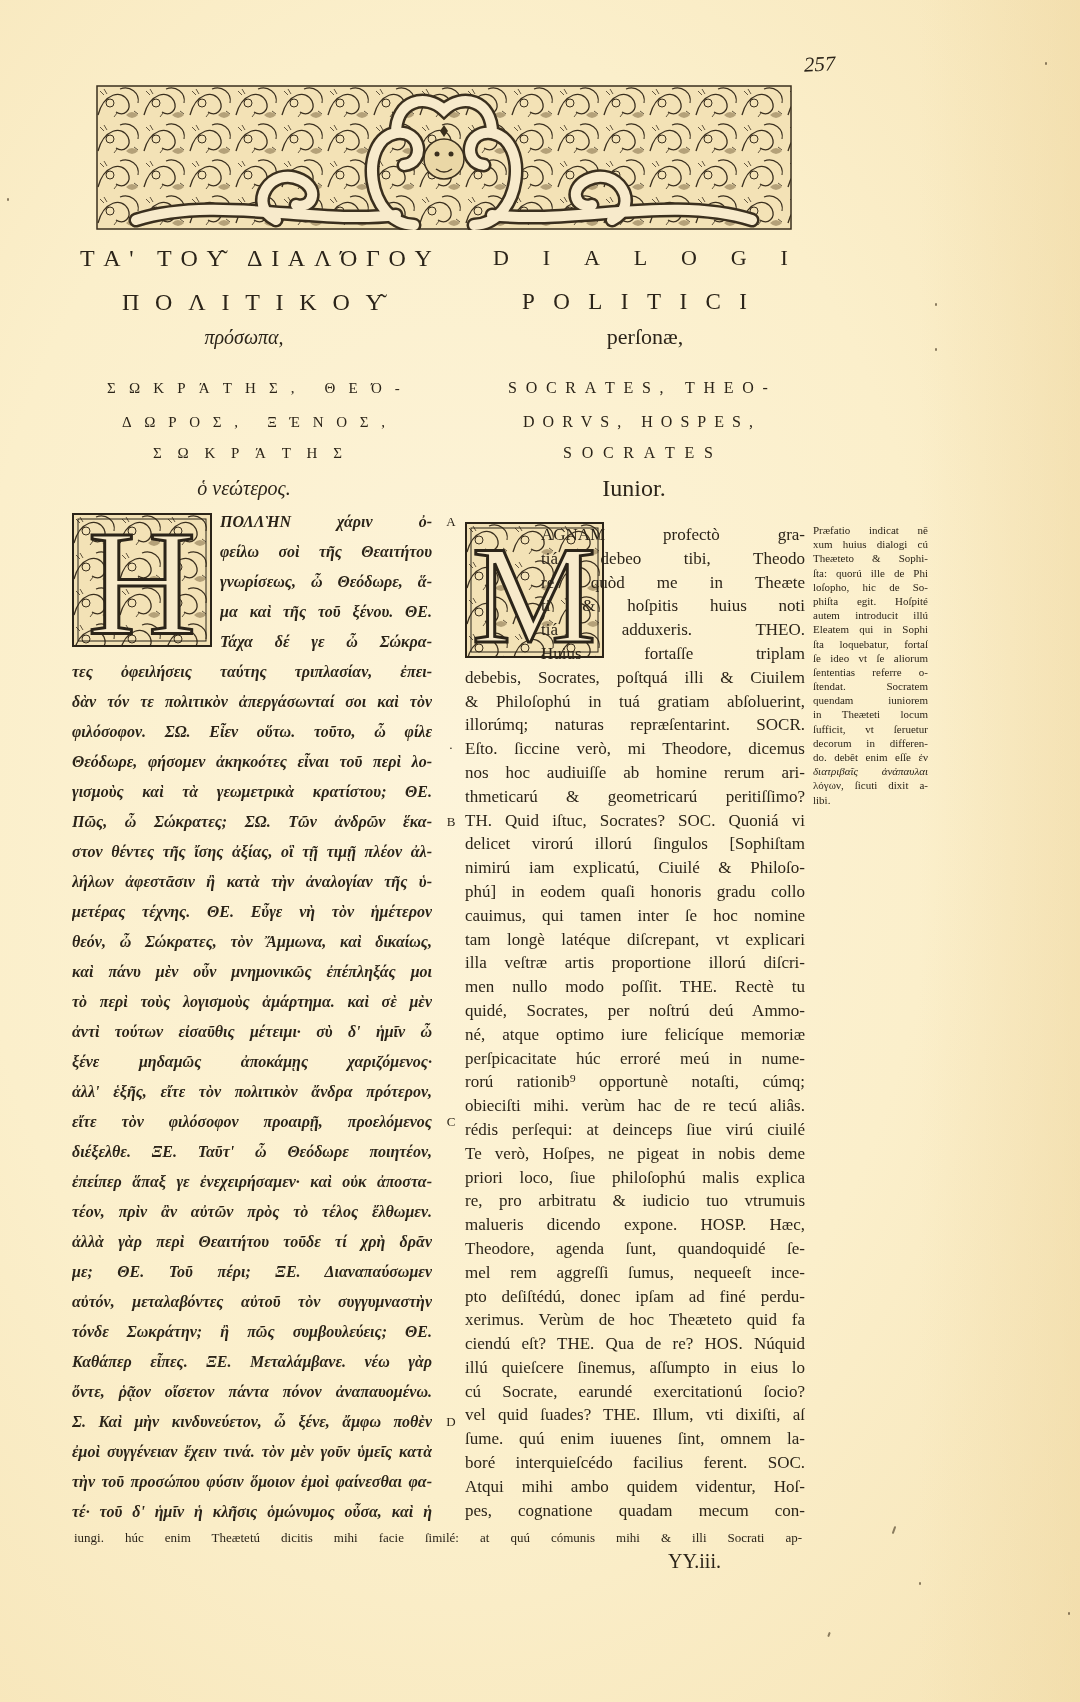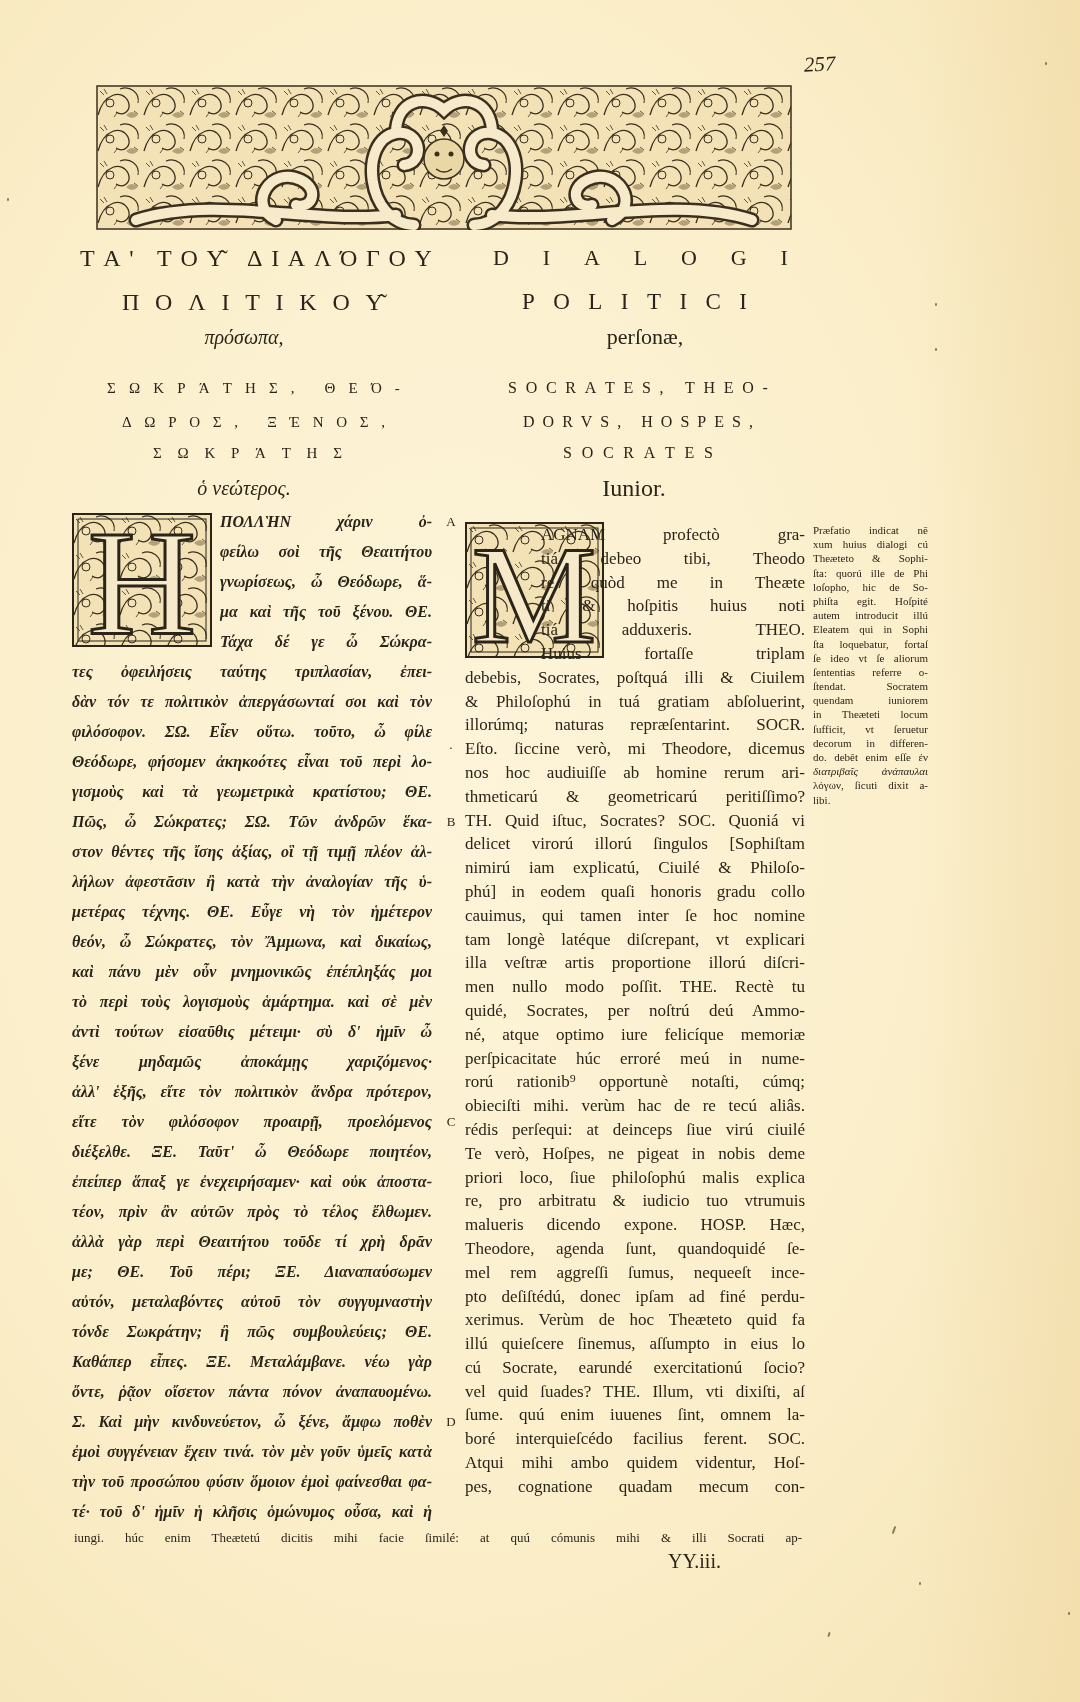--- a/index.html
+++ b/index.html
@@ -185,20 +185,21 @@
   <div class="line">obieciſti mihi. verùm hac de re tecú aliâs.</div>
   <div class="line">rédis perſequi: at deinceps ſiue virú ciuilé</div>
   <div class="line">Te verò, Hoſpes, ne pigeat in nobis deme</div>
   <div class="line">priori loco, ſiue philoſophú malis explica</div>
   <div class="line">re, pro arbitratu &amp; iudicio tuo vtrumuis</div>
   <div class="line">malueris dicendo expone. HOSP. Hæc,</div>
   <div class="line">Theodore, agenda ſunt, quandoquidé ſe-</div>
   <div class="line">mel rem aggreſſi ſumus, nequeeſt ince-</div>
   <div class="line">pto deſiſtédú, donec ipſam ad finé perdu-</div>
   <div class="line">xerimus. Verùm de hoc Theæteto quid fa</div>
+  <div class="line">ciendú eſt? THE. Qua de re? HOS. Núquid</div>
   <div class="line">illú quieſcere ſinemus, aſſumpto in eius lo</div>
   <div class="line">cú Socrate, earundé exercitationú ſocio?</div>
   <div class="line">vel quid ſuades? THE. Illum, vti dixiſti, aſ</div>
   <div class="line">ſume. quú enim iuuenes ſint, omnem la-</div>
   <div class="line">boré interquieſcédo facilius ferent. SOC.</div>
   <div class="line">Atqui mihi ambo quidem videntur, Hoſ-</div>
   <div class="line">pes, cognatione quadam mecum con-</div>
 </div>
 
 <div class="col notes">

